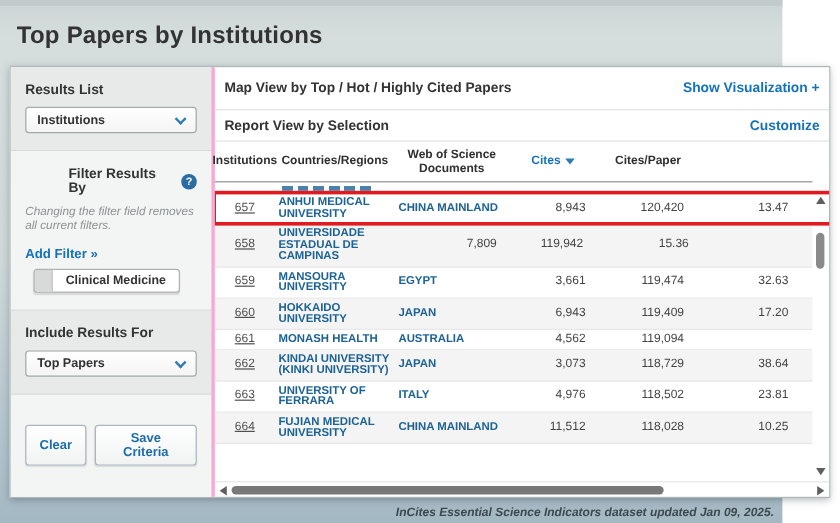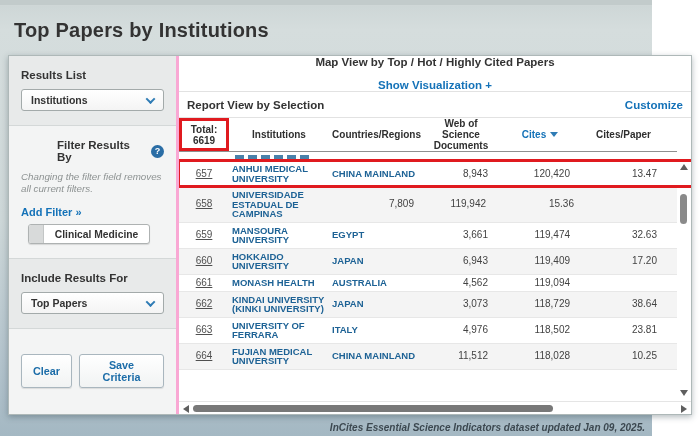--- a/index.html
+++ b/index.html
@@ -51,21 +51,21 @@
   .btn-row { display: flex; gap: 7px; margin-top: 12px; }
   .btn {
     font-family: "Liberation Sans", sans-serif; font-size: 10.8px; font-weight: bold; color: #1b6ca8;
     background: linear-gradient(#ffffff, #f1f3f3); border: 1px solid #a9b6be; border-radius: 3px;
     padding: 4px 11px; cursor: pointer; box-shadow: 0 1px 1px rgba(0,0,0,.1);
   }
 
   
   .main { flex: 1; display: flex; flex-direction: column; position: relative; min-width: 0; }
   .bar { display: flex; justify-content: space-between; align-items: center; padding: 0 8px; }
-  .bar1 { height: 36px; border-bottom: 1px solid #e2e2e2; flex-direction: column; }
+  .bar1 { height: 36px; border-bottom: 1px solid #e2e2e2; }
   .bar2 { height: 26px; border-bottom: 1px solid #e2e2e2; }
   .sec-title { font-size: 11.5px; font-weight: bold; color: #333; }
   .blue-link { font-size: 11.5px; font-weight: bold; color: #1472b8; cursor: pointer; text-decoration: none; }
 
   .grid { display: grid; grid-template-columns: 50px 100px 95px 74px 84px 83px; }
   .thead { height: 34px; margin-right: 14px; border-bottom: 1px solid #8f8f8f; align-items: stretch; }
   .th { font-size: 10px; font-weight: bold; color: #2f2f2f; display: flex; align-items: center; justify-content: center; text-align: center; line-height: 1.1; padding: 0 2px; }
   .th.total { border: 3px solid #e01a1f; flex-direction: column; justify-content: center; }
   .th.cites { color: #1472b8; cursor: pointer; }
   .sort-tri { display: inline-block; margin-left: 4px; border-left: 4px solid transparent; border-right: 4px solid transparent; border-top: 5px solid #2f7cb5; }
@@ -155,24 +155,20 @@
       <div class="bar bar1">
         <span class="sec-title">Map View by Top / Hot / Highly Cited Papers</span>
         <a class="blue-link">Show Visualization +</a>
       </div>
       <div class="bar bar2">
         <span class="sec-title">Report View by Selection</span>
         <a class="blue-link">Customize</a>
       </div>
 
       <div class="grid thead">
-        <div class="th total">
-          <span>Total:</span>
-          <span>6619</span>
-        </div>
         <div class="th">Institutions</div>
         <div class="th">Countries/Regions</div>
         <div class="th">Web of Science Documents</div>
         <div class="th cites">
           <span>Cites</span>
           <span class="sort-tri"></span>
         </div>
         <div class="th">Cites/Paper</div>
       </div>
 

